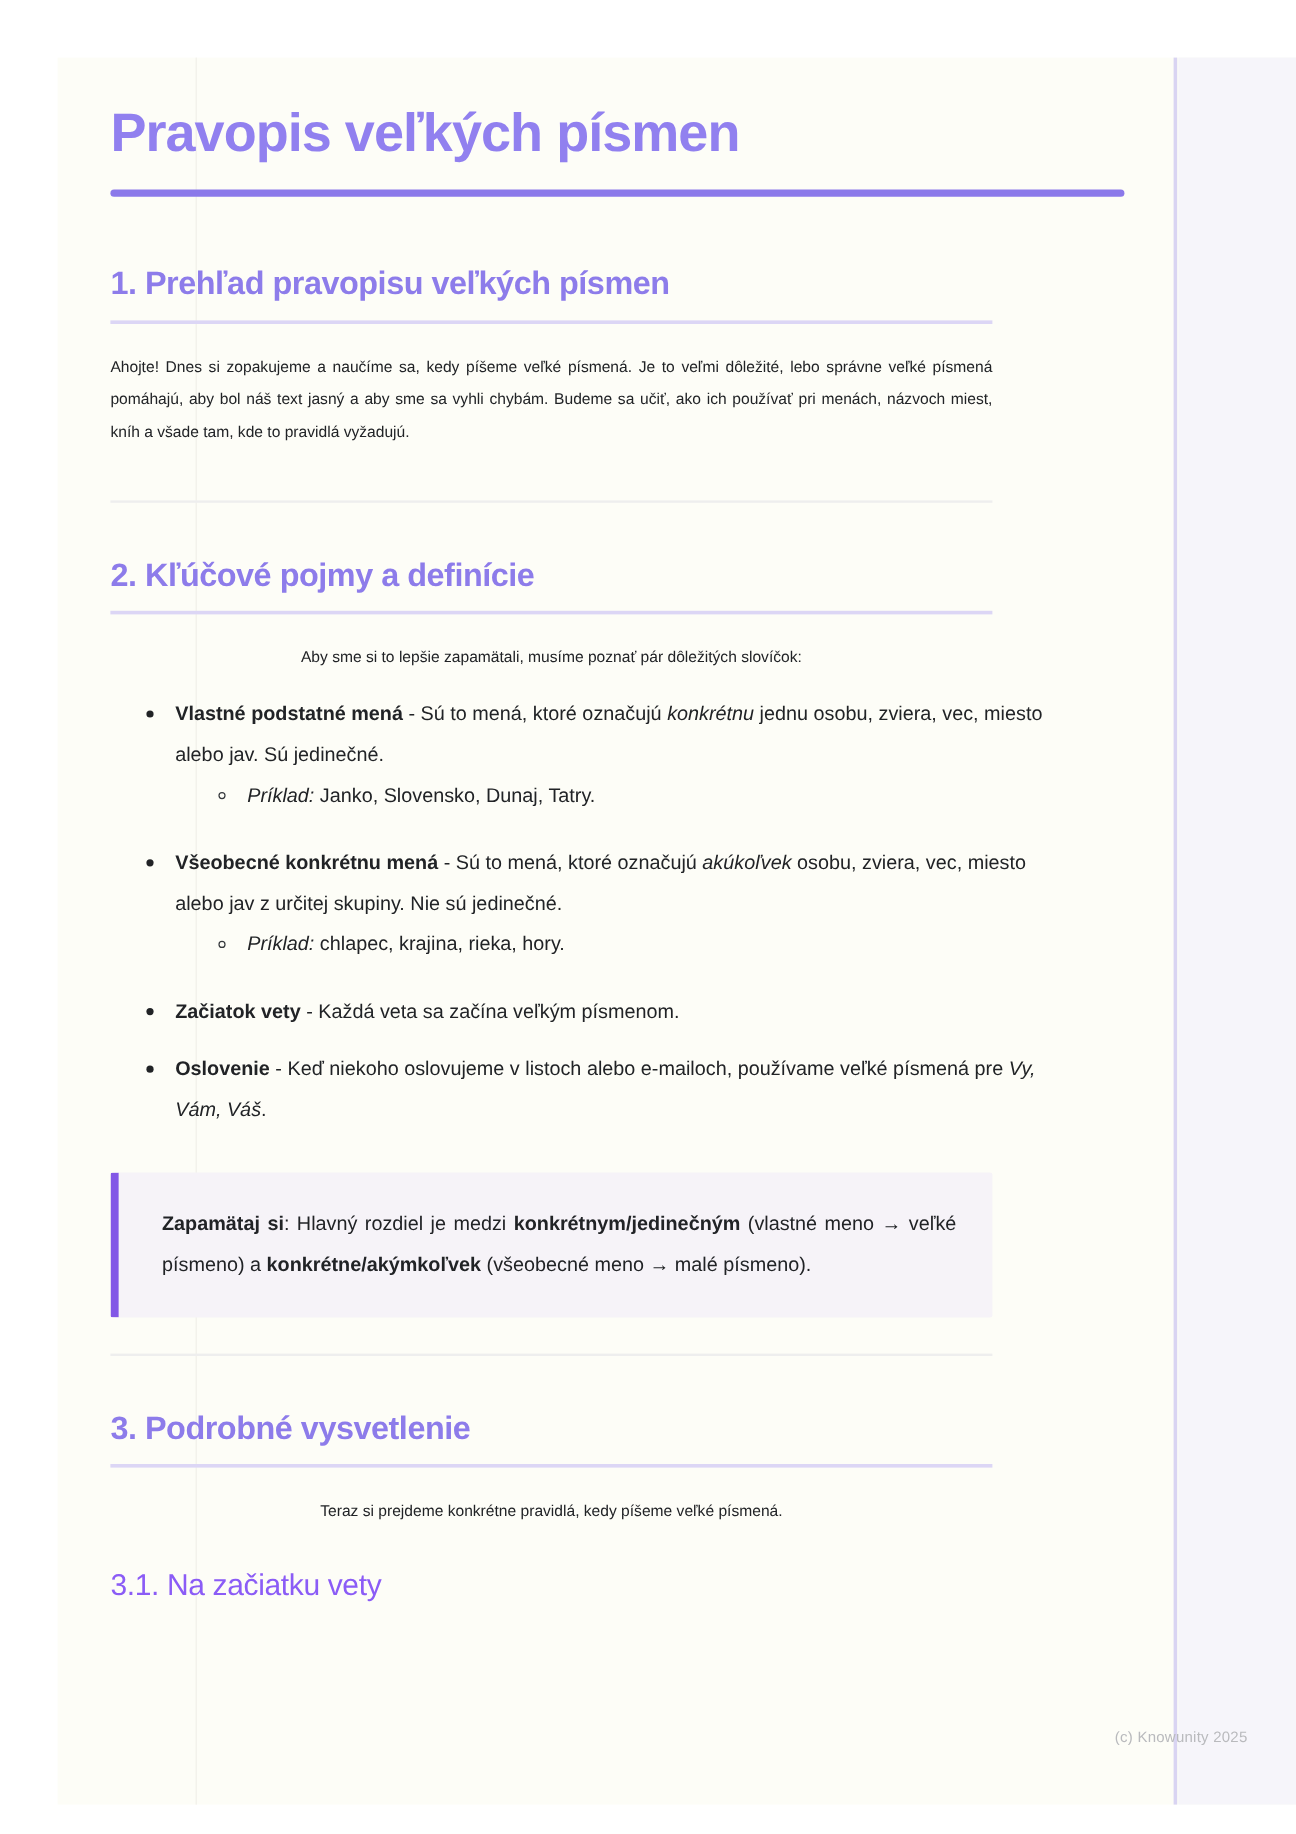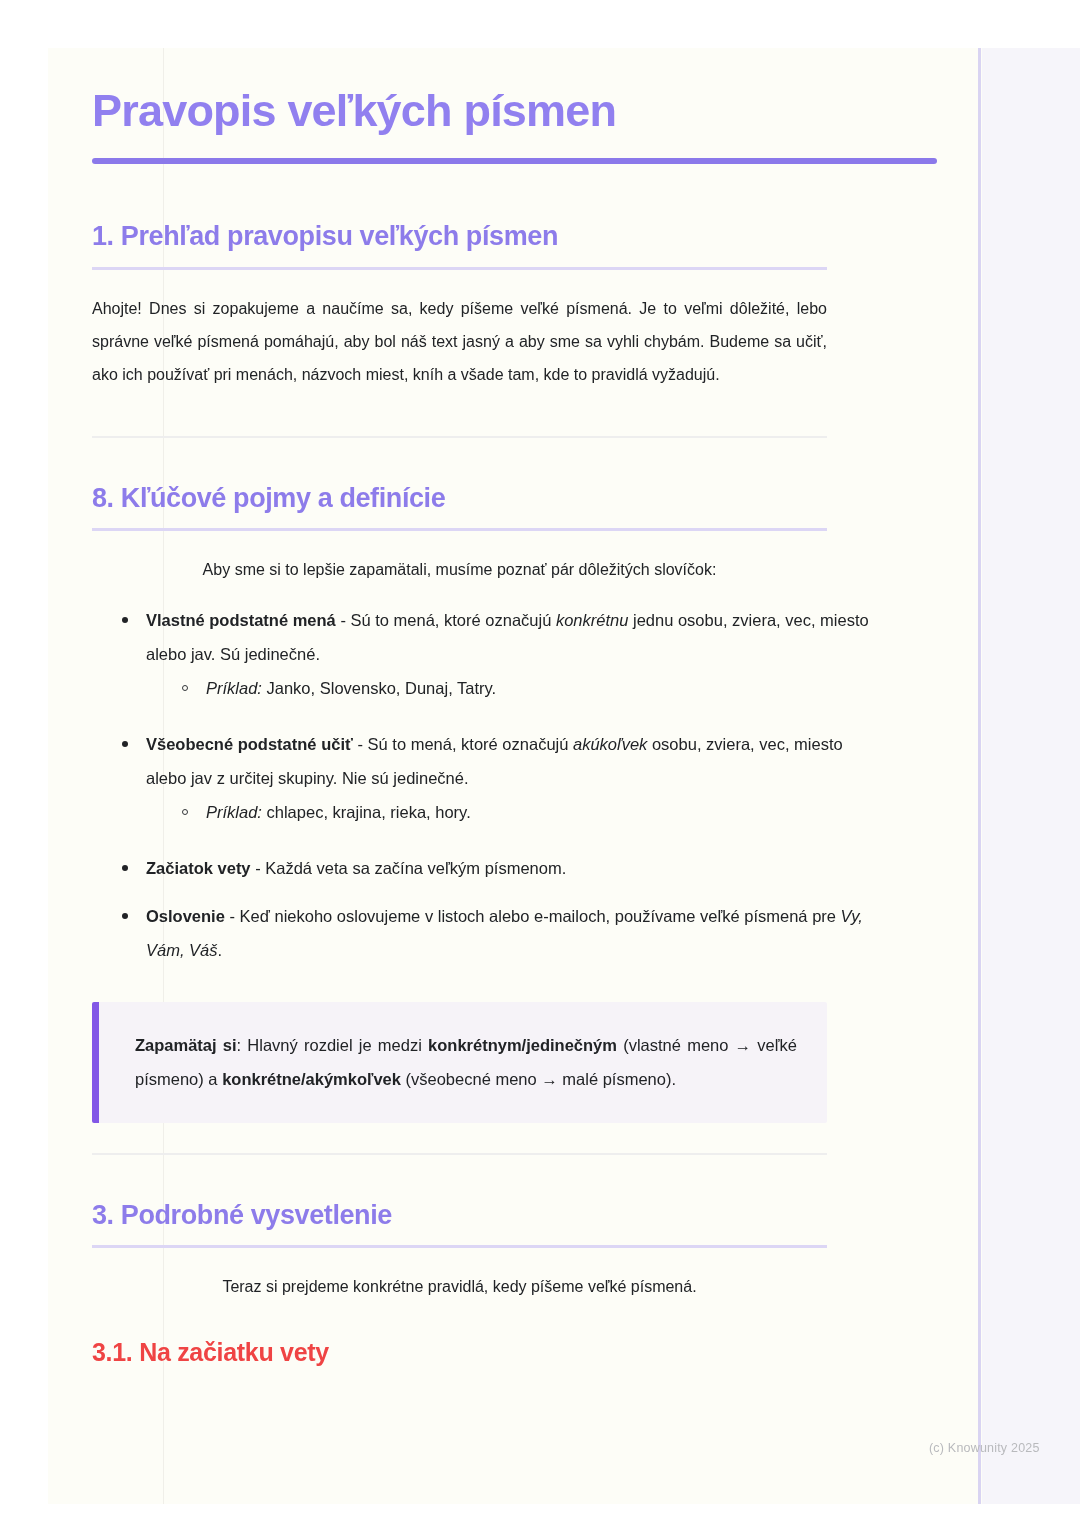--- a/index.html
+++ b/index.html
@@ -94,29 +94,29 @@
   .h2-rule {
     margin-top: 14px;
     width: 735px;
     height: 3px;
     background: #dcd6f5;
   }
   .h3 {
     margin: 0;
     font-size: 25px;
     line-height: 1.2;
-    font-weight: 700;
+    font-weight: 400;
     letter-spacing: -0.3px;
-    color: #ef4444;
+    color: #8b5cf6;
   }
 
   
   .para {
     margin: 0;
-    font-size: 16px;
+    font-size: 13px;
     line-height: 2.08;
     color: #212326;
     text-align: justify;
     width: 735px;
   }
   .para.nojust { text-align: center; }
 
   
   ul.lvl1 {
     margin: 0;
@@ -229,21 +229,21 @@
 
     <h2 class="h2">1. Prehľad pravopisu veľkých písmen</h2>
     <div class="h2-rule"></div>
     <div class="sp-22"></div>
     <p class="para">Ahojte! Dnes si zopakujeme a naučíme sa, kedy píšeme veľké písmená. Je to veľmi dôležité, lebo správne veľké písmená pomáhajú, aby bol náš text jasný a aby sme sa vyhli chybám. Budeme sa učiť, ako ich používať pri menách, názvoch miest, kníh a všade tam, kde to pravidlá vyžadujú.</p>
 
     <div class="sp-44"></div>
     <div class="divider"></div>
     <div class="sp-44"></div>
 
-    <h2 class="h2">8. Kľúčové pojmy a definície</h2>
+    <h2 class="h2">2. Kľúčové pojmy a definície</h2>
     <div class="h2-rule"></div>
     <div class="sp-22"></div>
     <p class="para nojust">Aby sme si to lepšie zapamätali, musíme poznať pár dôležitých slovíčok:</p>
 
     <div class="sp-18"></div>
 
     <ul class="lvl1">
 
       <li>
         <span class="bullet"></span>
@@ -253,21 +253,21 @@
             <span class="bullet-o"></span>
             <span class="i">Príklad:</span><span> Janko, Slovensko, Dunaj, Tatry.</span>
           </li>
         </ul>
       </li>
 
       <div class="sp-22"></div>
 
       <li>
         <span class="bullet"></span>
-        <span class="b">Všeobecné podstatné učiť</span><span> - </span><span>Sú to mená, ktoré označujú </span><span class="i">akúkoľvek</span><span> osobu, zviera, vec, miesto alebo jav z určitej skupiny. Nie sú jedinečné.</span>
+        <span class="b">Všeobecné konkrétnu mená</span><span> - </span><span>Sú to mená, ktoré označujú </span><span class="i">akúkoľvek</span><span> osobu, zviera, vec, miesto alebo jav z určitej skupiny. Nie sú jedinečné.</span>
         <ul class="lvl2">
           <li>
             <span class="bullet-o"></span>
             <span class="i">Príklad:</span><span> chlapec, krajina, rieka, hory.</span>
           </li>
         </ul>
       </li>
 
       <div class="sp-22"></div>
 

